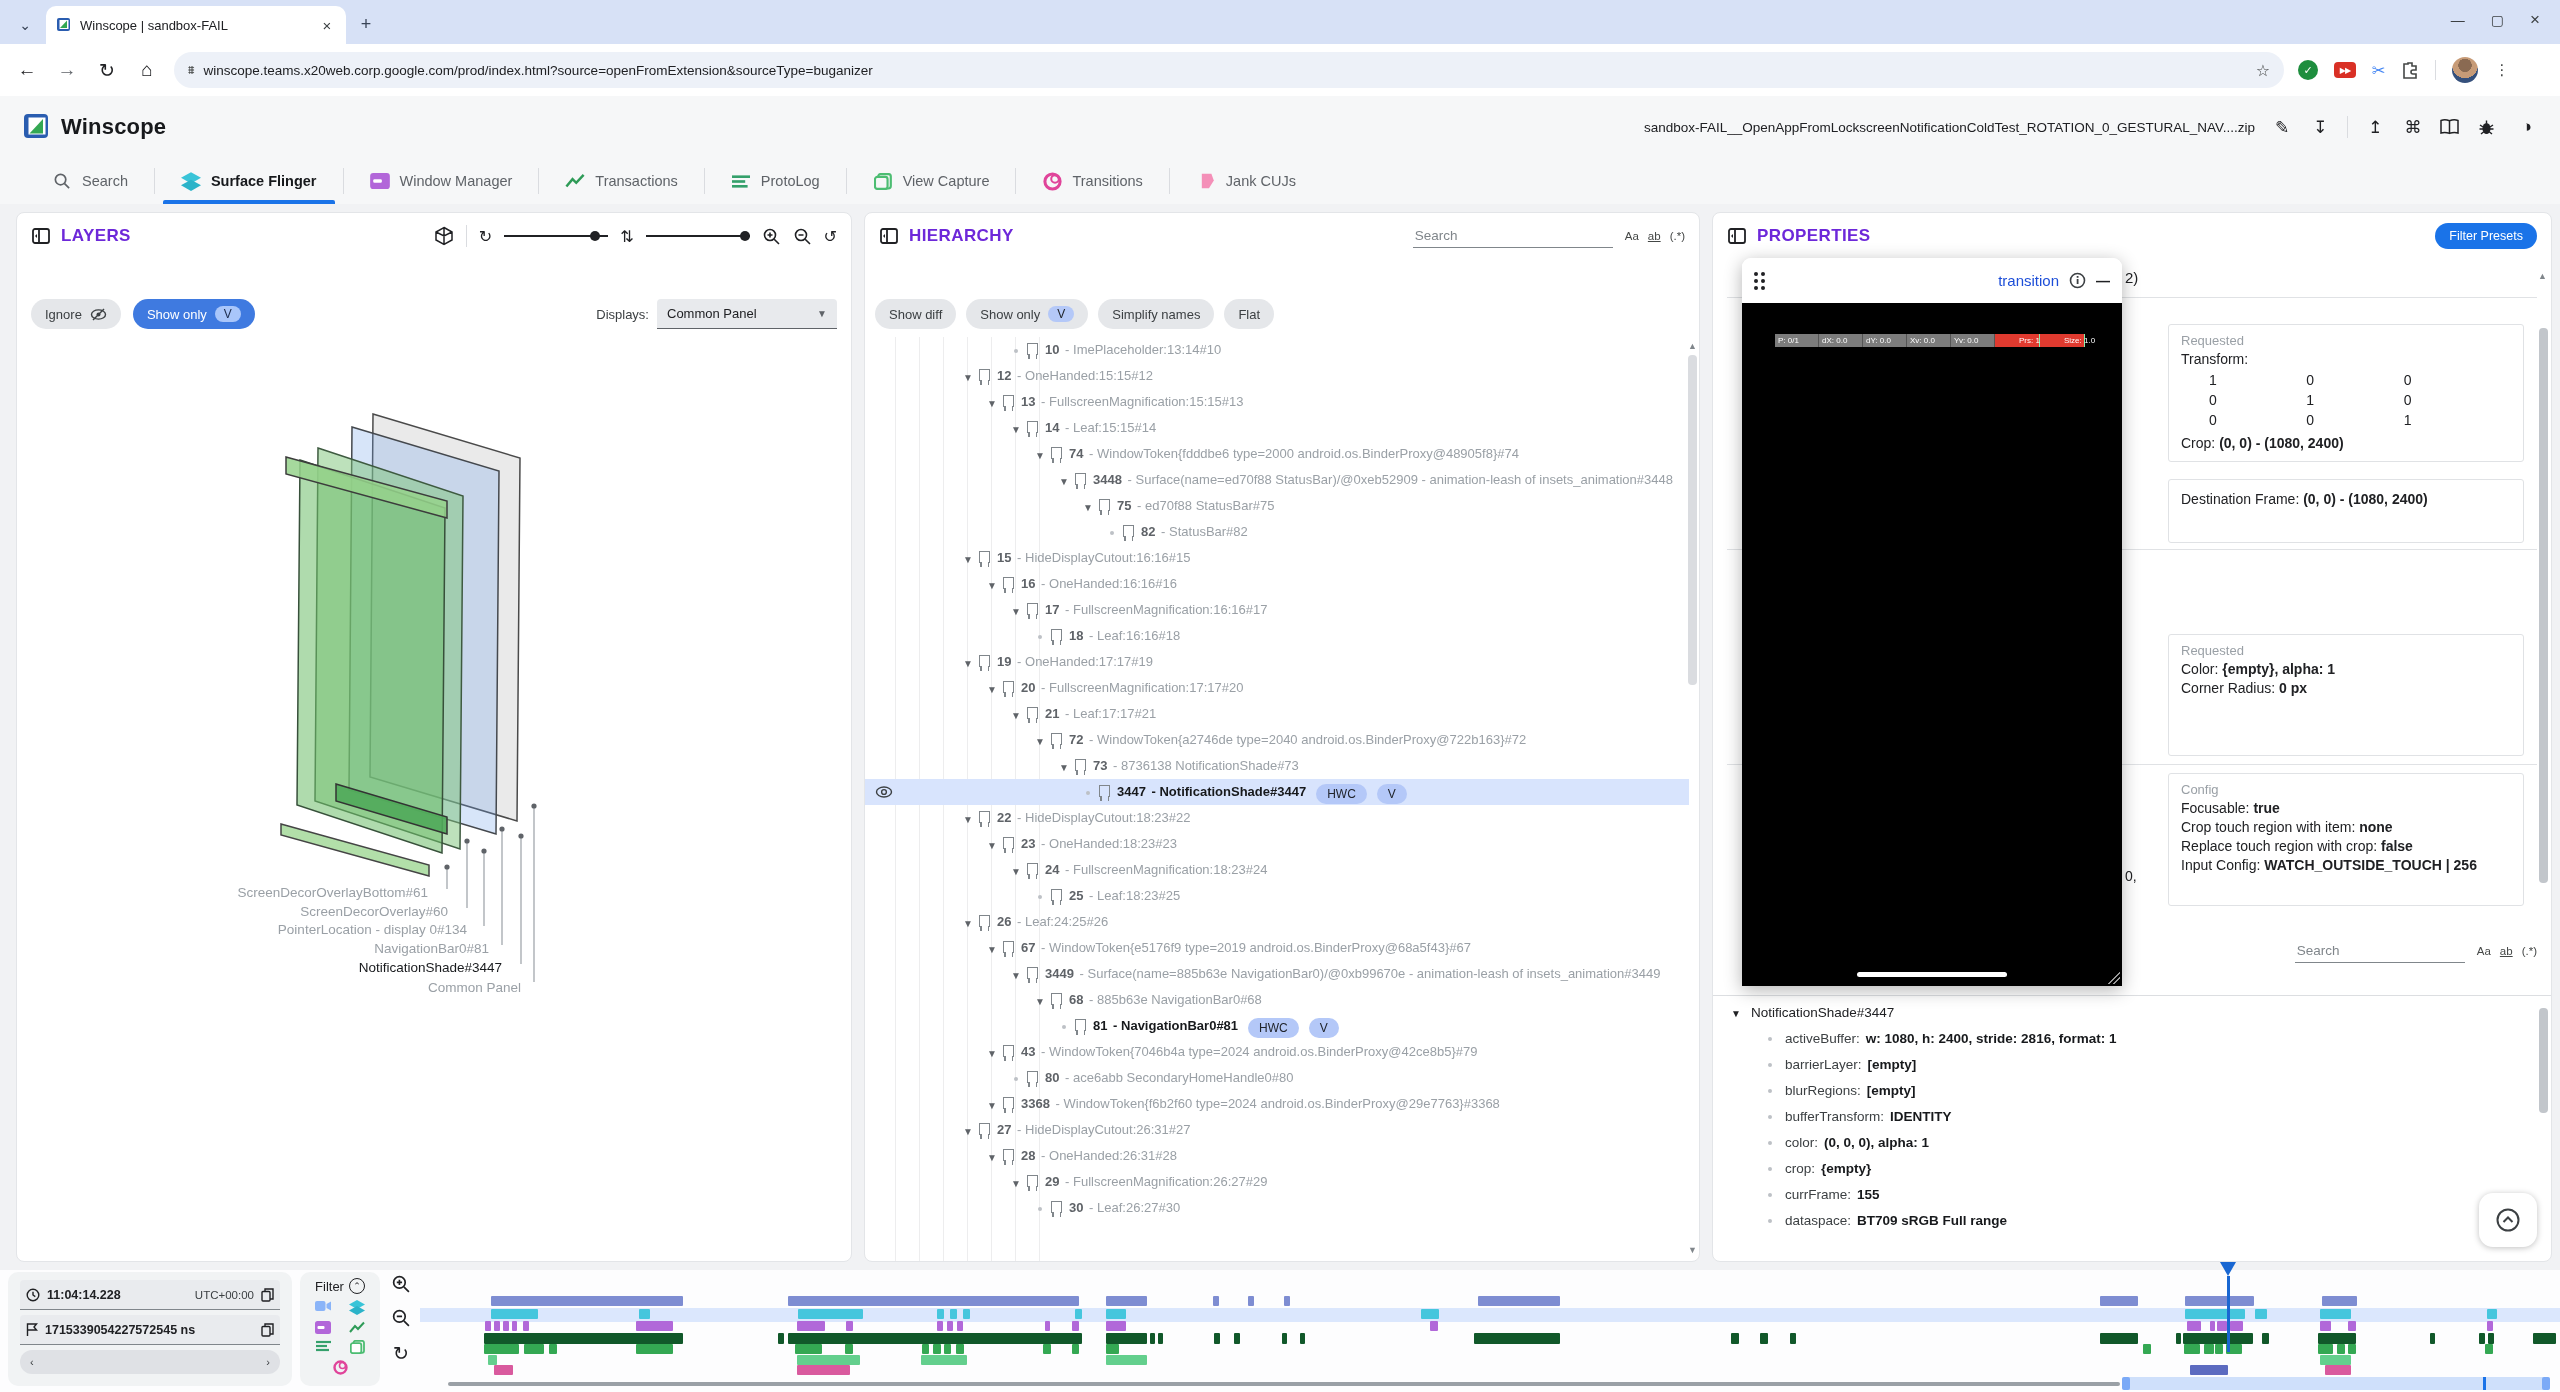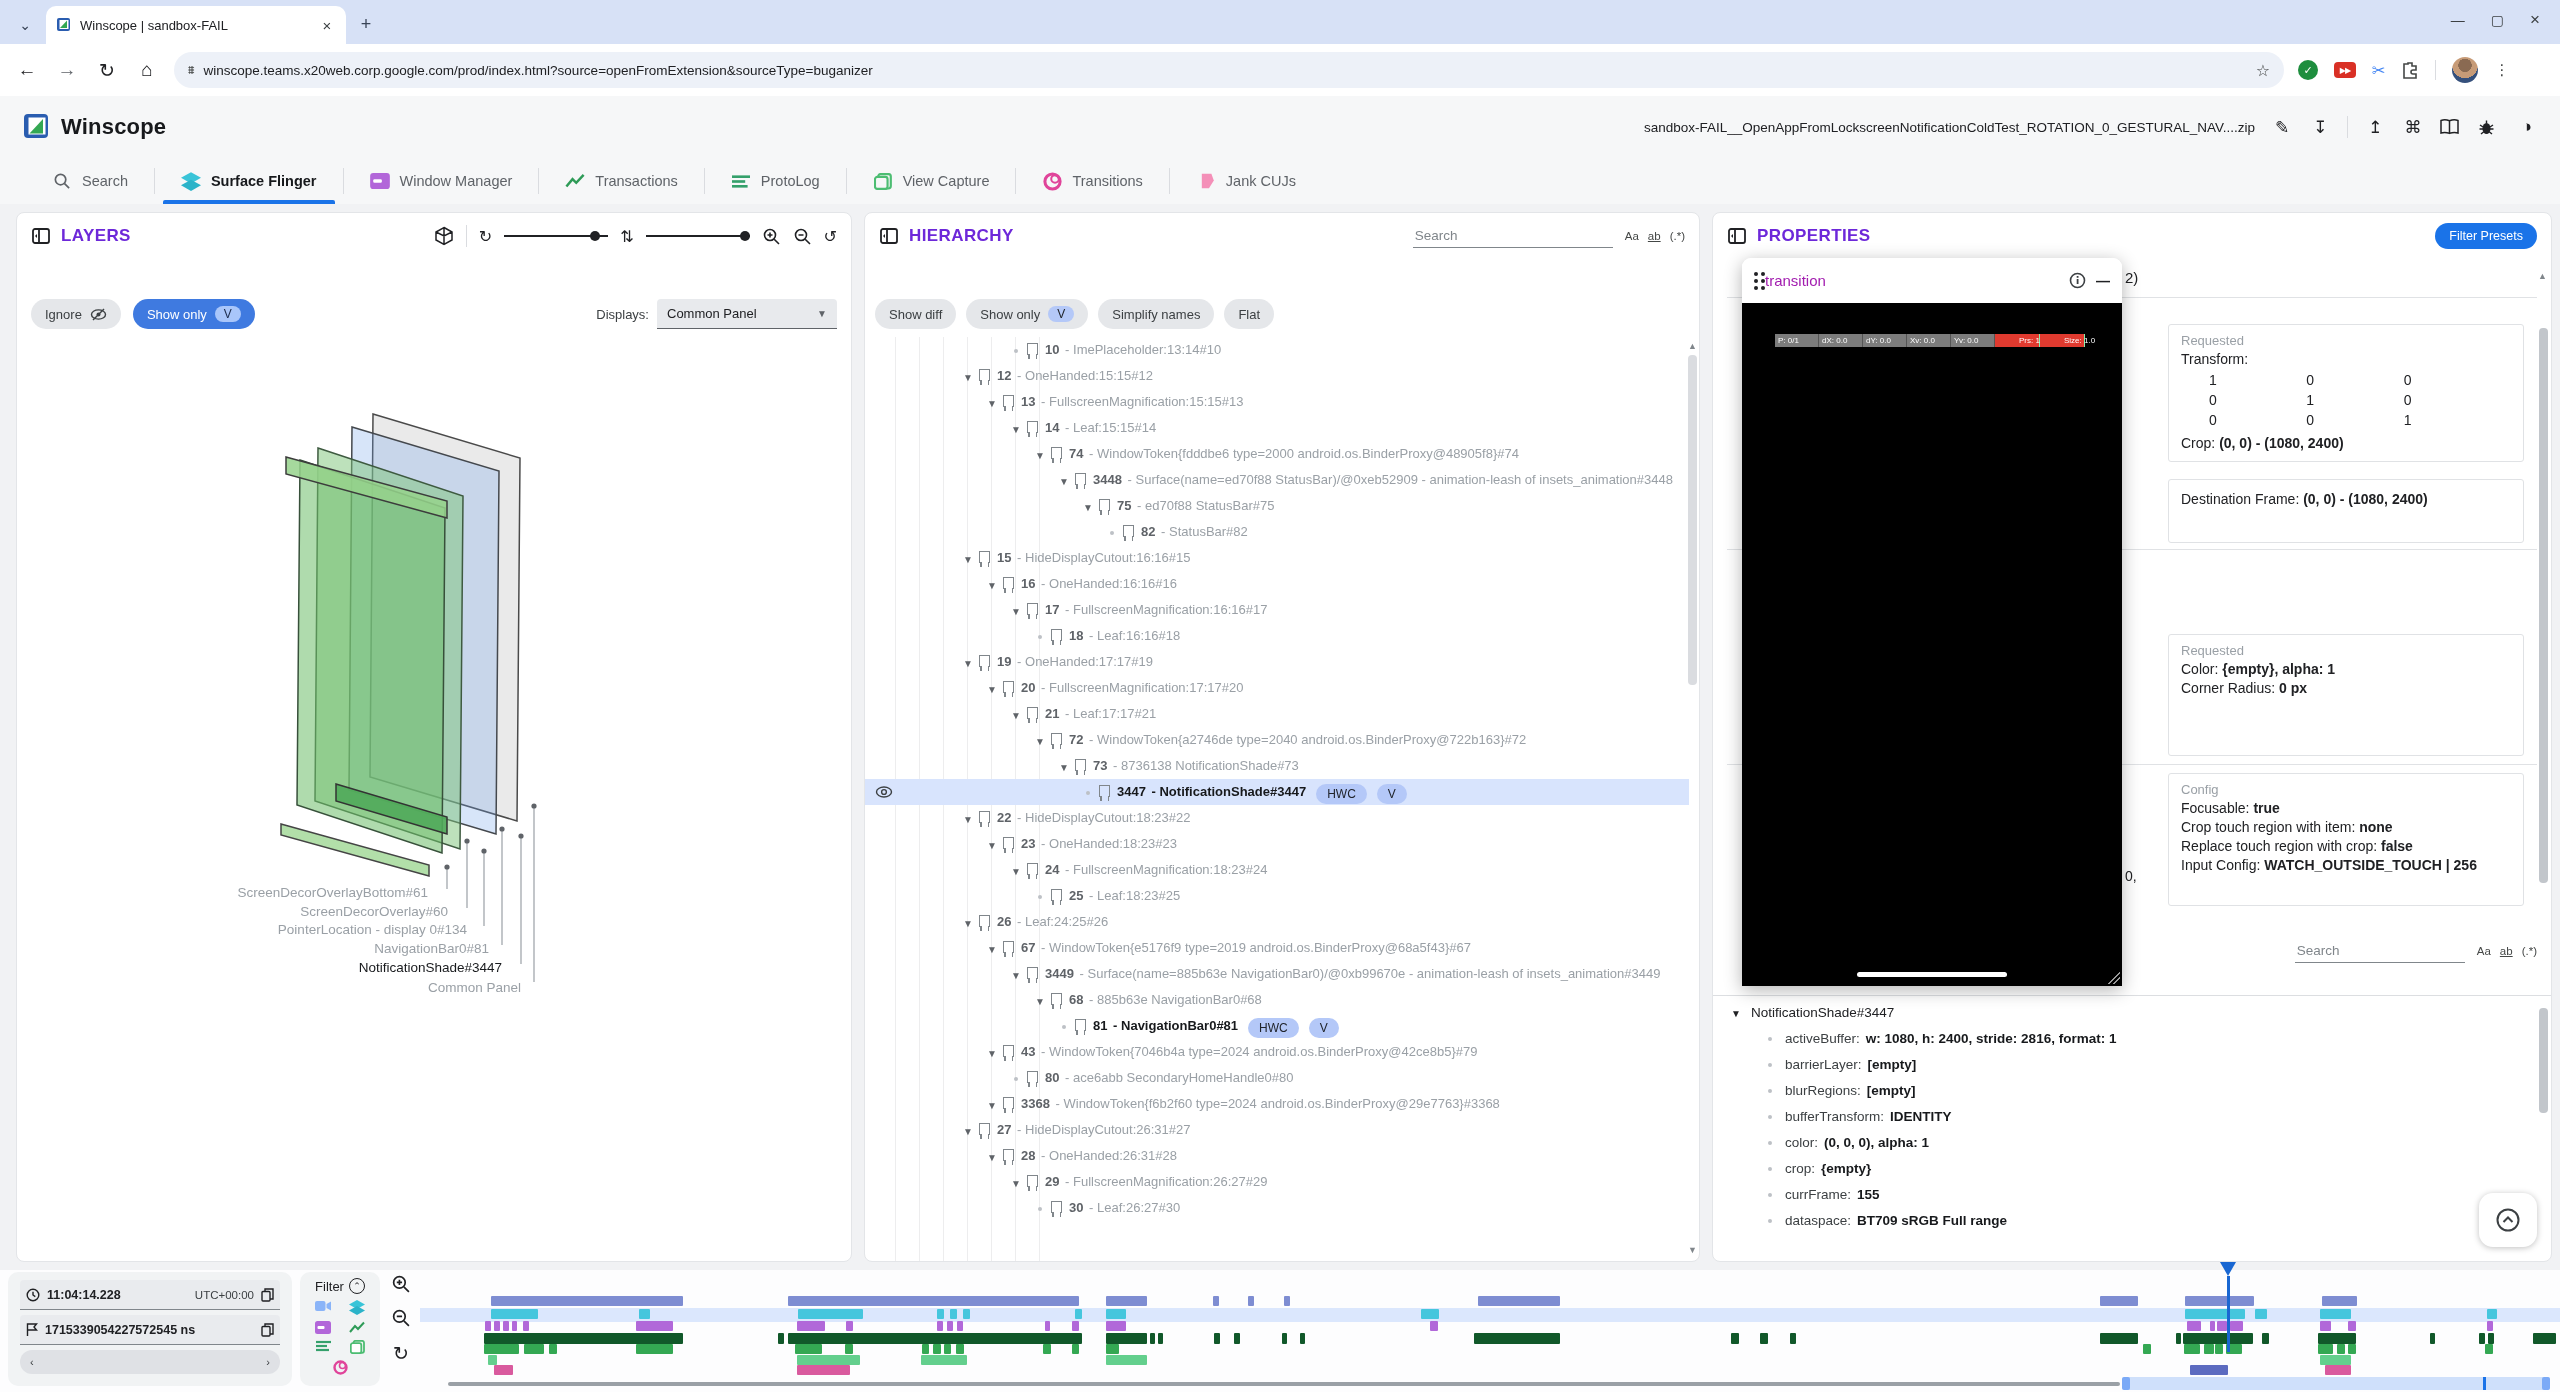--- a/index.html
+++ b/index.html
@@ -111,21 +111,21 @@
   .props-sub .hsearch { position:absolute; right:14px; top:18px; }
   .ptree { position:absolute; left:14px; top:786px; right:14px; bottom:0; overflow:hidden; font-size:13.5px; color:#202124; }
   .ptree-row { display:flex; align-items:center; min-height:26px; gap:6px; }
   .ptree-row .k { color:#3c4043; }
   .ptree-row .v { font-weight:700; color:#17191c; }
   .fab { position:absolute; right:14px; bottom:14px; width:58px; height:54px; background:#fff; border-radius:14px; box-shadow:0 1px 6px rgba(0,0,0,.25); display:flex; align-items:center; justify-content:center; }
 
   
   #overlay-win { position:absolute; left:1742px; top:258px; width:380px; height:728px; z-index:40; border-radius:9px 9px 0 0; box-shadow:0 4px 18px rgba(0,0,0,.3); }
   .ov-titlebar { height:45px; background:#fff; border-radius:9px 9px 0 0; display:flex; align-items:center; padding:0 12px; }
-  .ov-title { flex:1; text-align:left; font-size:15px; color:#a21caf; }
+  .ov-title { flex:1; text-align:right; font-size:15px; color:#1d4ed8; }
   .drag-dots { display:grid; grid-template-columns:repeat(2,4px); grid-auto-rows:4px; gap:3px; }
   .drag-dots i { background:#202124; border-radius:50%; }
   .ov-ic { color:#202124; font-size:14px; margin-left:10px; }
   .ov-screen { position:relative; height:683px; background:#000; }
   .pstrip { position:absolute; left:33px; top:31px; height:13px; display:flex; }
   .pseg { font-size:8px; color:#fff; padding:2px 4px 0 3px; white-space:nowrap; }
   .pseg.gray { background:#7c7c7c; border-right:1px solid #555; }
   .pseg.red { background:#e03a2f; border-right:1px solid #86efac;padding-left:24px; }
   .home-bar { position:absolute; left:115px; bottom:9px; width:150px; height:5px; border-radius:3px; background:#fff; }
   .resize-h { position:absolute; right:2px; bottom:2px; width:12px; height:12px; background:linear-gradient(135deg, transparent 0 50%, #999 50% 56%, transparent 56% 70%, #999 70% 76%, transparent 76%); }

